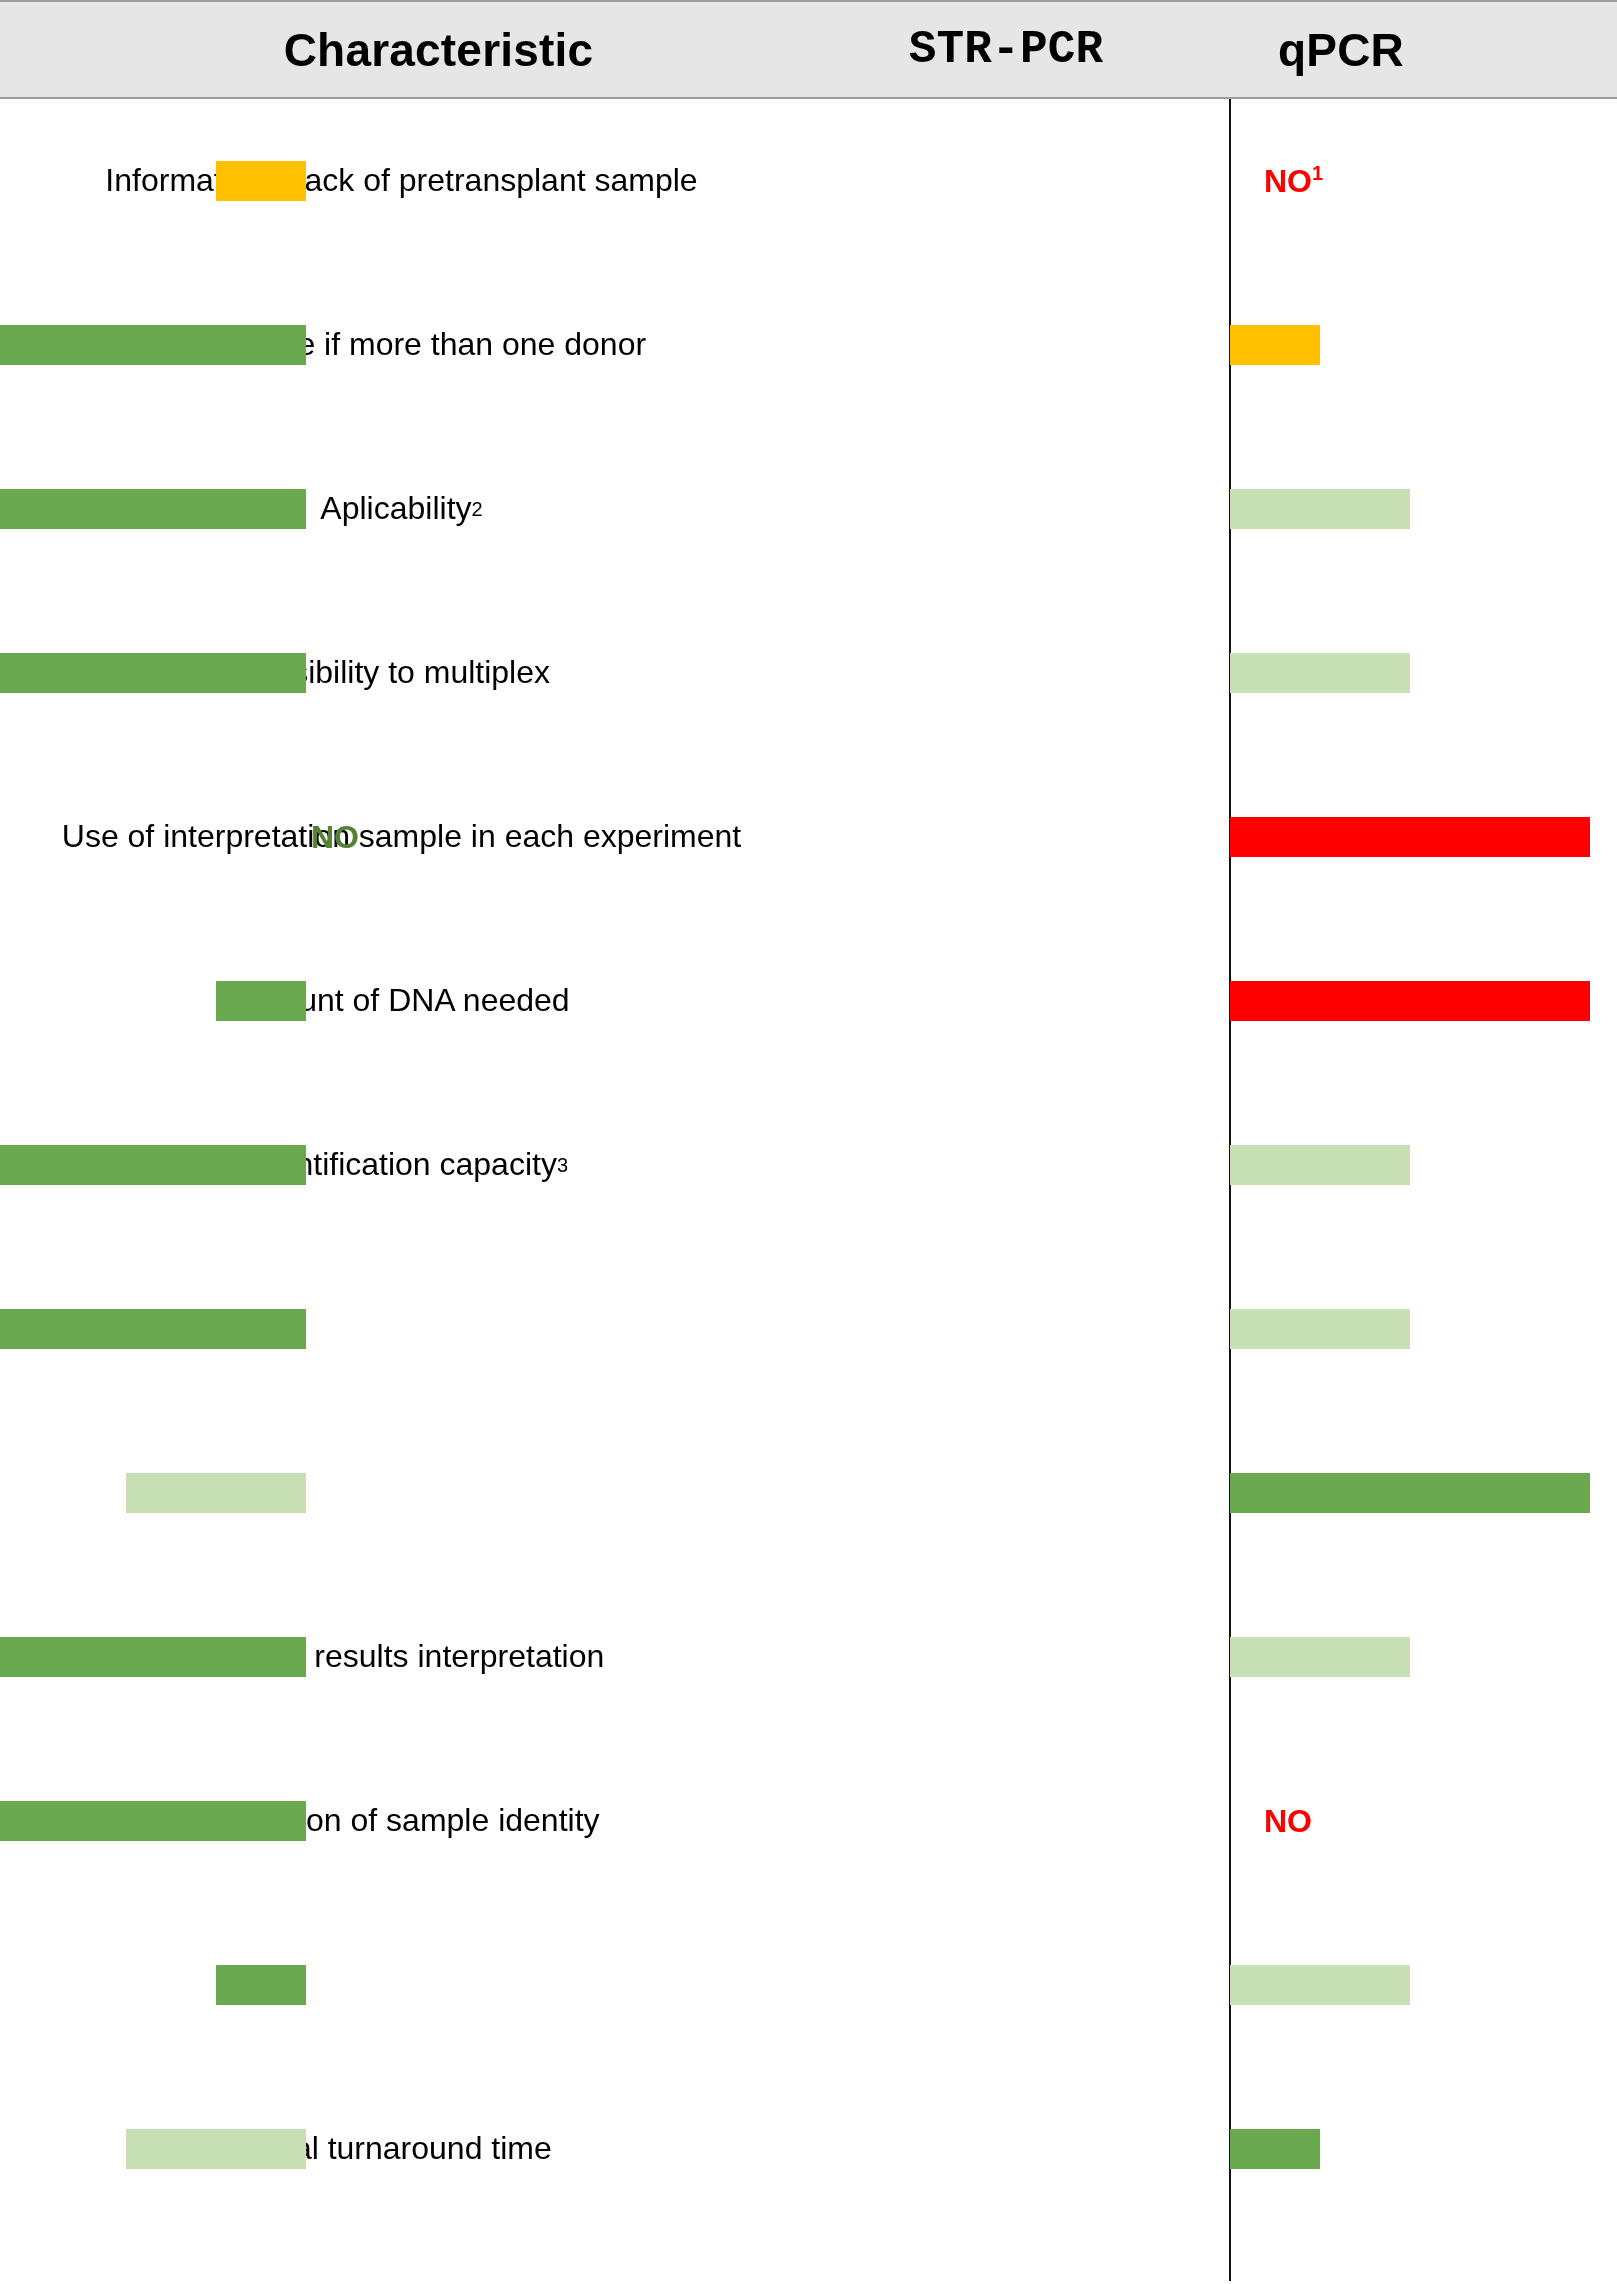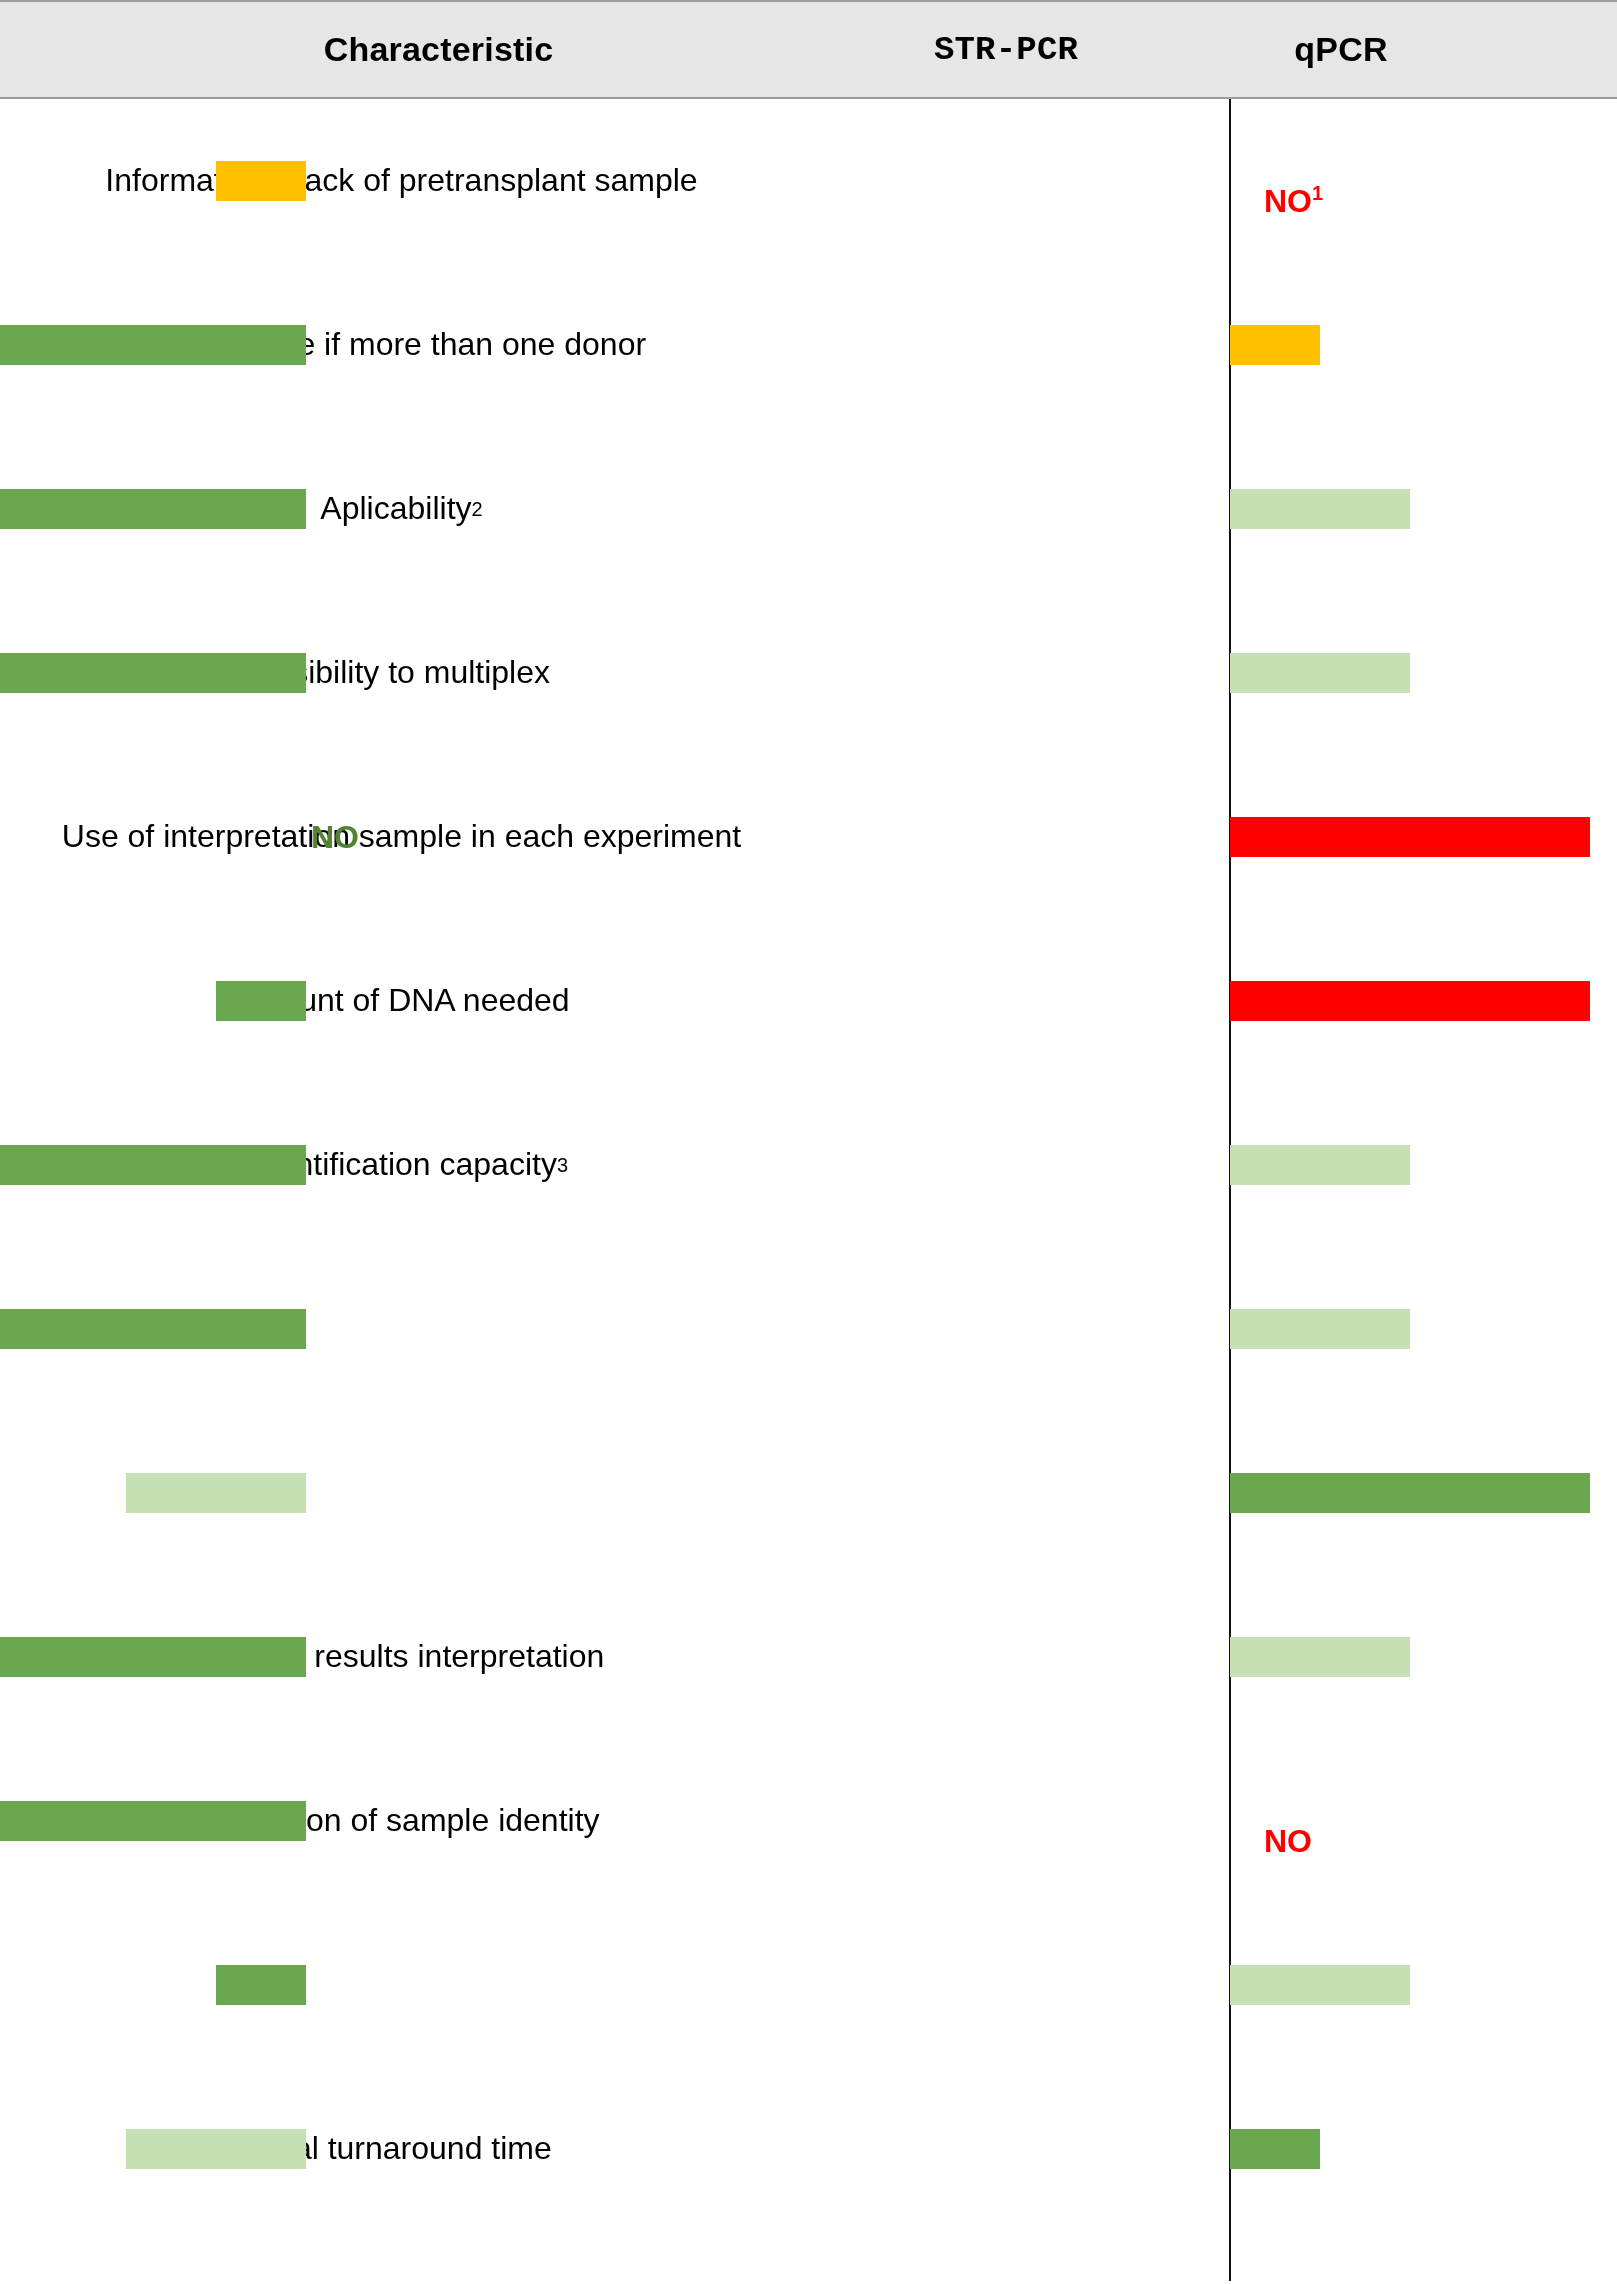--- a/index.html
+++ b/index.html
@@ -29,21 +29,21 @@
     box-sizing: border-box;
   }
   .header-cell {
     position: absolute;
     top: 0;
     height: 100%;
     display: flex;
     align-items: center;
     justify-content: center;
     font-weight: bold;
-    font-size: 34px;
+    font-size: 46px;
     letter-spacing: 0.2px;
   }
   .hc-characteristic { left: 0;     width: 877px; }
   .hc-str            { left: 877px; width: 258px; font-family: Liberation Mono, monospace; }
   .hc-qpcr           { left: 1138px; width: 406px; }
 
   
   .chart-body {
     position: relative;
     width: 100%;
@@ -105,21 +105,21 @@
   .no-text {
     position: absolute;
     top: 50%;
     transform: translateY(-50%);
     font-weight: bold;
     font-size: 32px;
     white-space: nowrap;
   }
   .no-text sup { font-size: 20px; vertical-align: super; line-height: 0; }
   .no-left  { right: 1259px; }
-  .no-right { left: 1264px; margin-top: 20px; }
+  .no-right { left: 1264px; }
 </style>
 </head>
 <body>
 
 <div id="page">
 
   <div class="header">
     <div class="header-cell hc-characteristic">Characteristic</div>
     <div class="header-cell hc-str">STR-PCR</div>
     <div class="header-cell hc-qpcr">qPCR</div>

